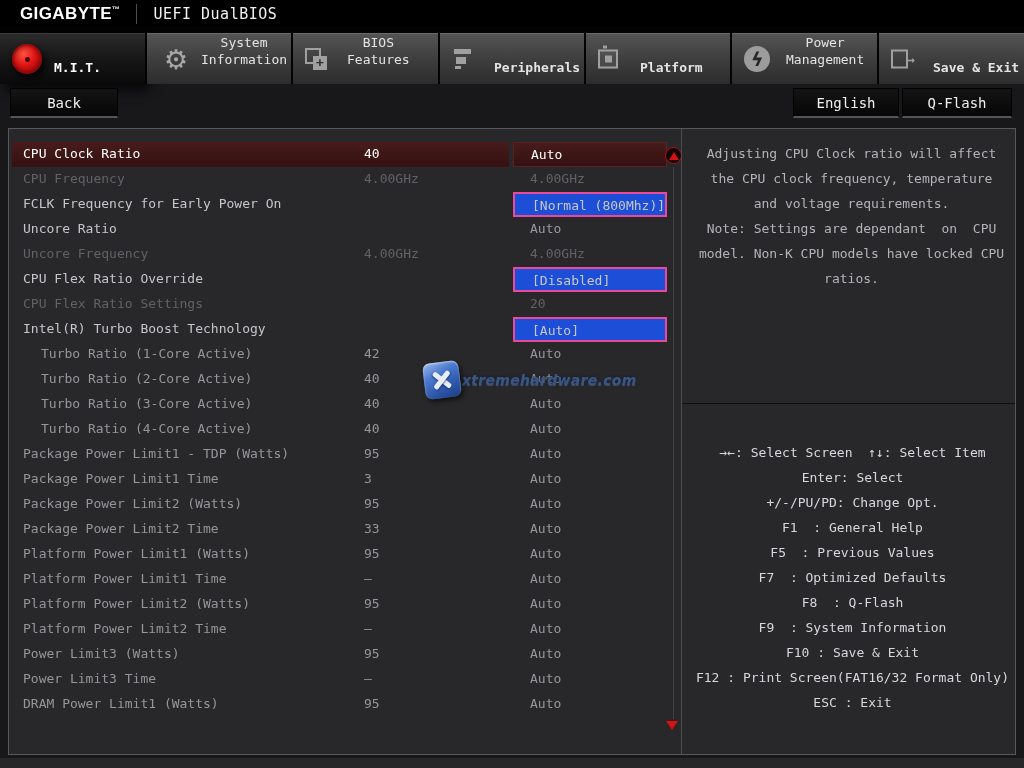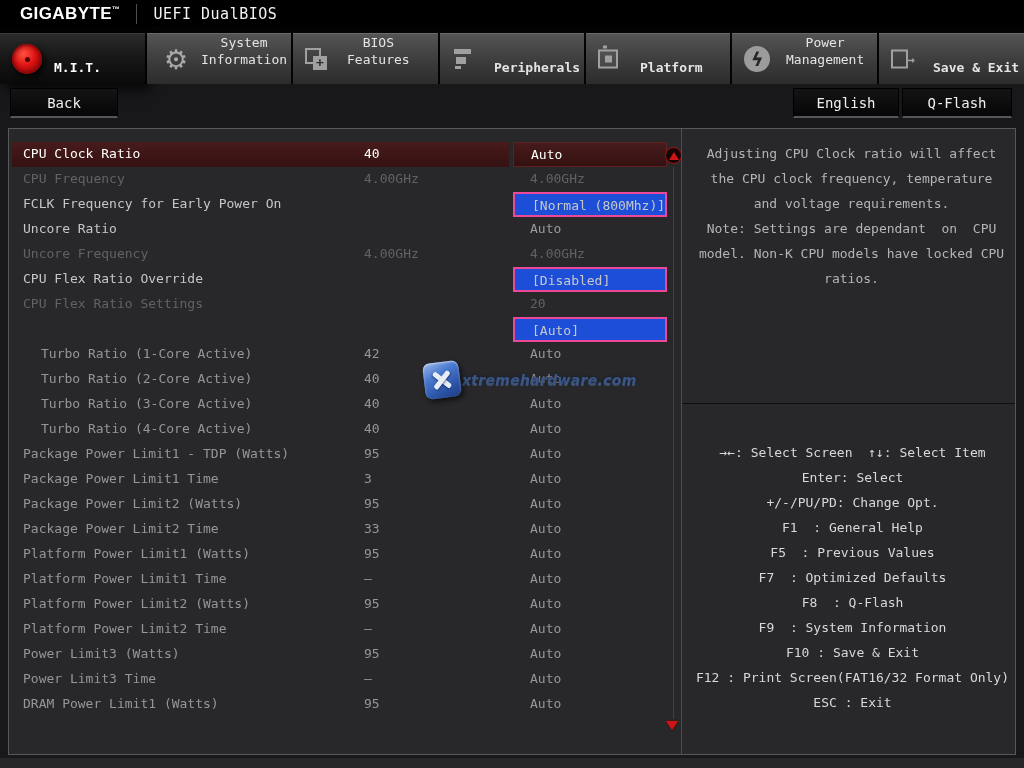--- a/index.html
+++ b/index.html
@@ -253,20 +253,21 @@
     <span class="rsetting boxed">[Disabled]</span>
   </div>
 
   <div class="row disabled">
     <span class="rlabel">CPU Flex Ratio Settings</span>
     <span class="rvalue"></span>
     <span class="rsetting">20</span>
   </div>
 
   <div class="row normal">
+    <span class="rlabel">Intel(R) Turbo Boost Technology</span>
     <span class="rvalue"></span>
     <span class="rsetting boxed">[Auto]</span>
   </div>
 
   <div class="row dim">
     <span class="rlabel indent">Turbo Ratio (1-Core Active)</span>
     <span class="rvalue">42</span>
     <span class="rsetting">Auto</span>
   </div>
 

